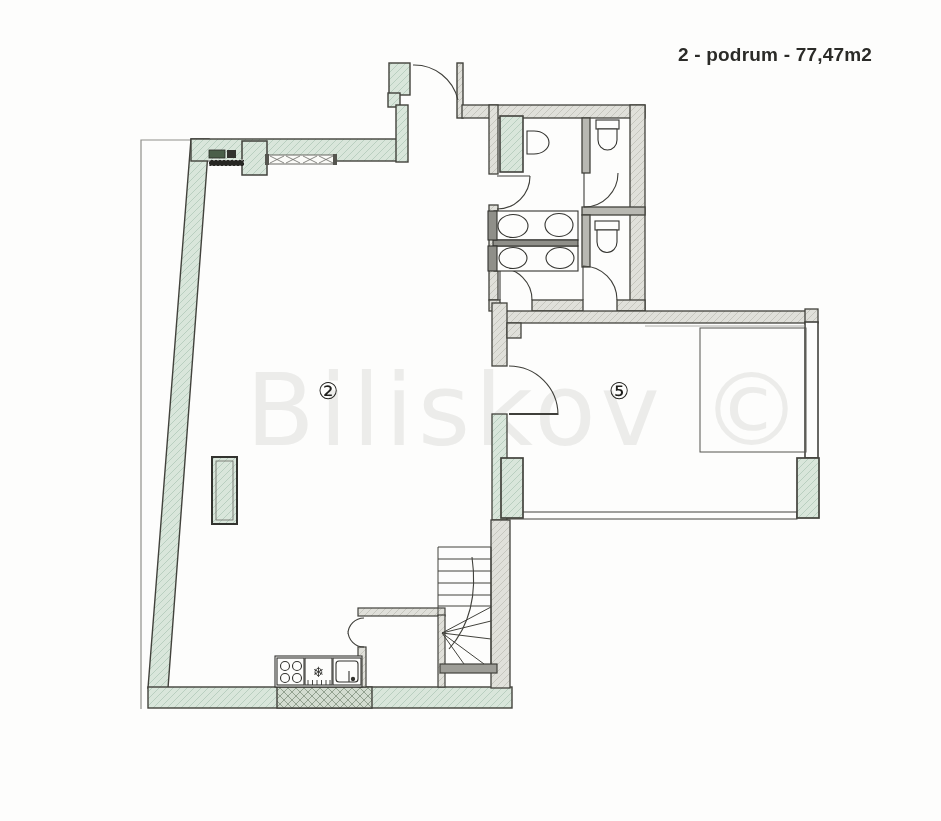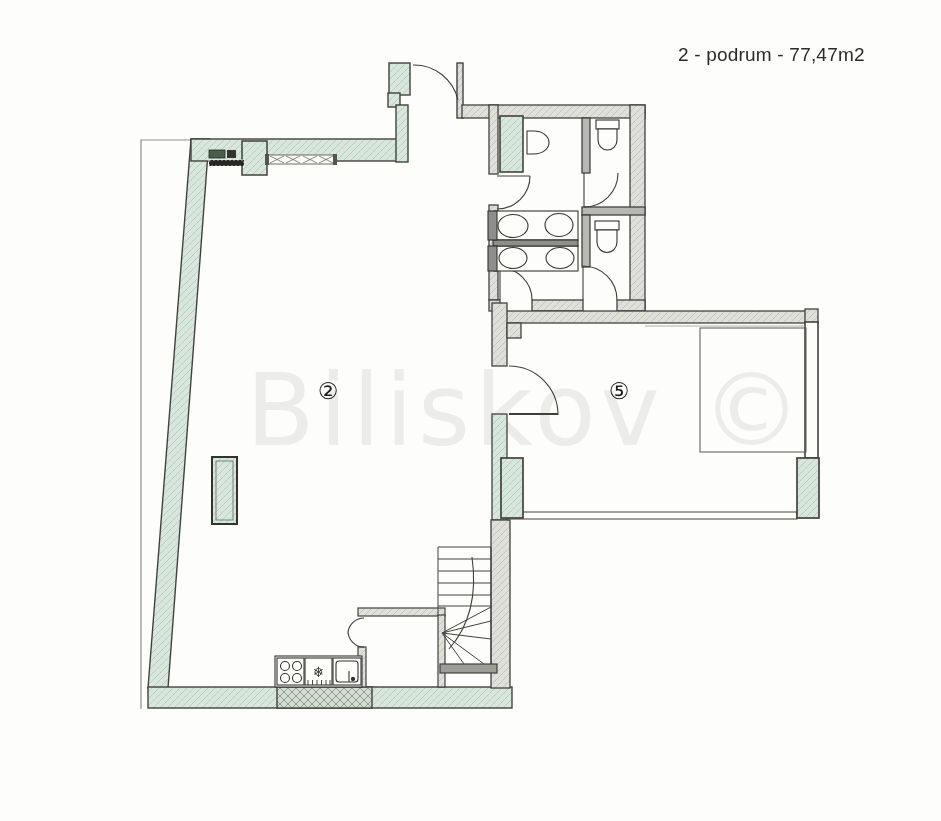--- a/index.html
+++ b/index.html
@@ -1,21 +1,21 @@
 <!DOCTYPE html>
 <html><head>
 <meta charset="utf-8">
 <style>
   html,body{margin:0;padding:0;background:#ffffff;}
   #stage{position:relative;width:941px;height:821px;background:#fdfdfc;overflow:hidden;
          font-family:"Liberation Sans",sans-serif;}
   #watermark{position:absolute;left:246px;top:352px;font-size:100px;font-weight:500;
              color:#ececea;letter-spacing:5px;white-space:nowrap;user-select:none;
              font-family:"DejaVu Sans",sans-serif;z-index:1;}
-  #legend{position:absolute;left:678px;top:40px;z-index:3;font-weight:normal;font-size:19px;
+  #legend{position:absolute;left:678px;top:40px;z-index:3;font-weight:bold;font-size:19px;
           color:#2b2b28;line-height:30px;letter-spacing:0.2px;}
   svg{position:absolute;left:0;top:0;z-index:2;}
   .lbl{font-family:"DejaVu Sans",sans-serif;font-size:23px;fill:#1f1f1c;}
   .flake{font-family:"DejaVu Sans",sans-serif;font-size:14px;fill:#2f2f2c;}
 </style>
 </head>
 <body>
 
 <div id="stage">
 

